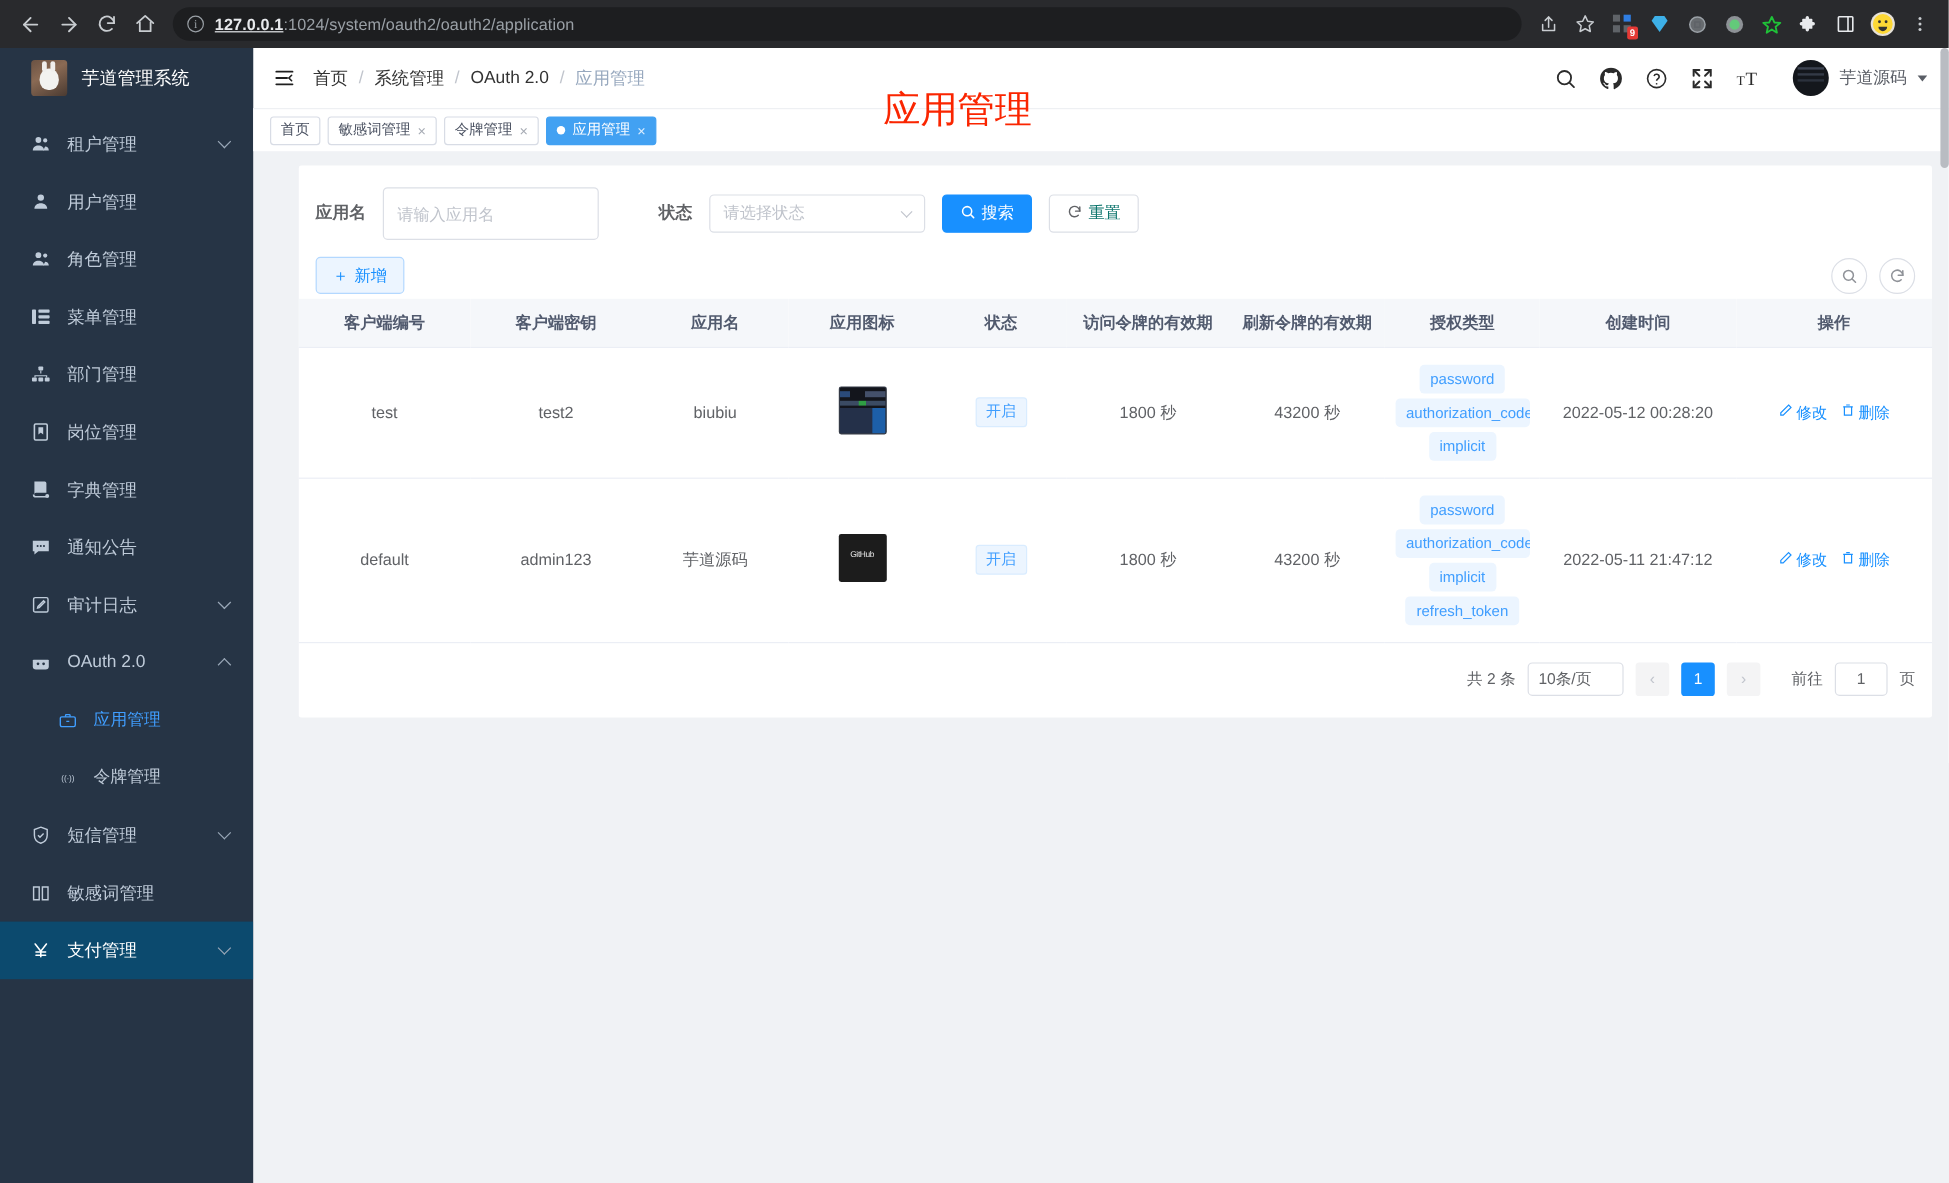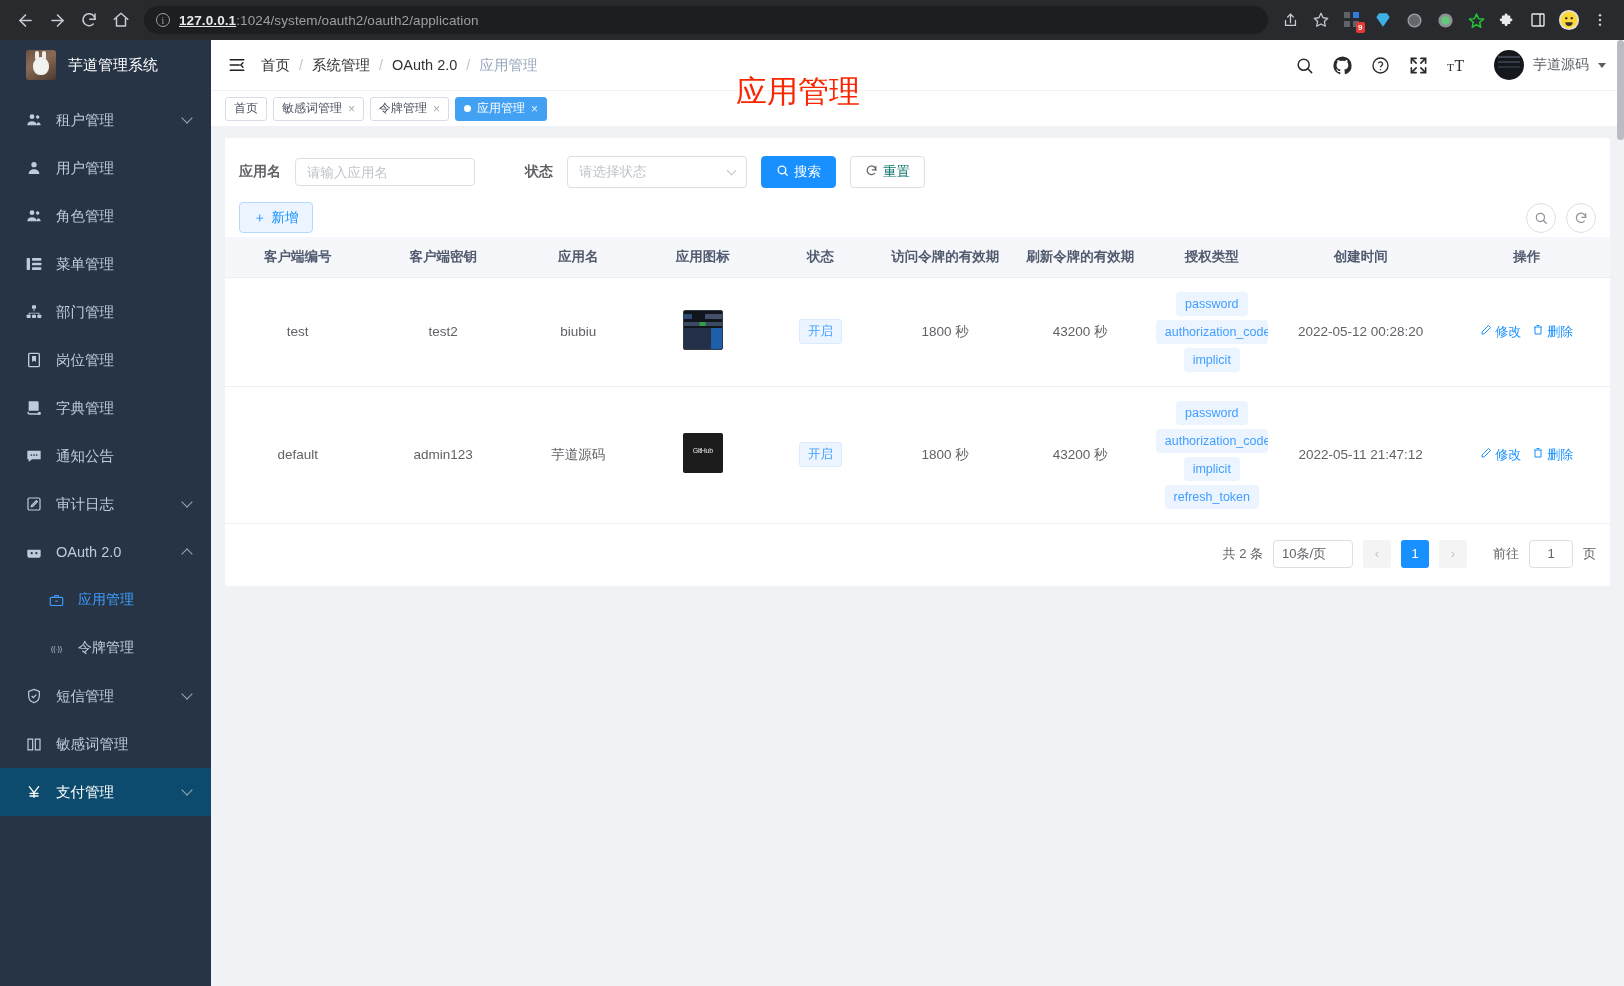--- a/index.html
+++ b/index.html
@@ -129,29 +129,29 @@
   .tab .x { color: #a6abb4; font-size: 12px; line-height: 1; }
   .tab.active { background: #42a1f2; border-color: #42a1f2; color: #fff; }
   .tab.active .x { color: #dceeff; }
   .tab .dot { width: 7px; height: 7px; border-radius: 50%; background: #fff; flex: none; }
   .watermark {
     position: absolute; left: 525px; top: -20px;
     font-size: 31px; color: #fa2500; white-space: nowrap;
     font-family: "DejaVu Sans", sans-serif;
   }
 
-  .content { padding: 12px 14px 0 14px; flex: 1; overflow: hidden; }
+  .content { padding: 12px 14px 0 14px; flex: 1; overflow: hidden; margin-left: 24px; }
   .card { background: #fff; border-radius: 2px; }
 
   .filter {
     padding: 18px 14px 4px 14px; display: flex; align-items: center; gap: 14px;
   }
   .flabel { font-size: 14px; color: #606266; font-weight: 700; white-space: nowrap; }
   .finput {
-    width: 180px; height: 28px; border: 1px solid #dcdfe6; border-radius: 4px;
+    width: 180px; height: 44px; border: 1px solid #dcdfe6; border-radius: 4px;
     font-size: 13.5px; color: #c0c4cc; padding: 0 11px; background: #fff;
     font-family: inherit;
   }
   .finput::placeholder { color: #c0c4cc; }
   .fselect {
     width: 180px; height: 32px; border: 1px solid #dcdfe6; border-radius: 4px;
     display: flex; align-items: center; padding: 0 11px; font-size: 13.5px;
     color: #c0c4cc; justify-content: space-between; cursor: pointer;
   }
   .fselect .chev2 { width: 7px; height: 7px; border-right: 1.3px solid #c0c4cc; border-bottom: 1.3px solid #c0c4cc; transform: rotate(45deg); margin-top: -4px; }

